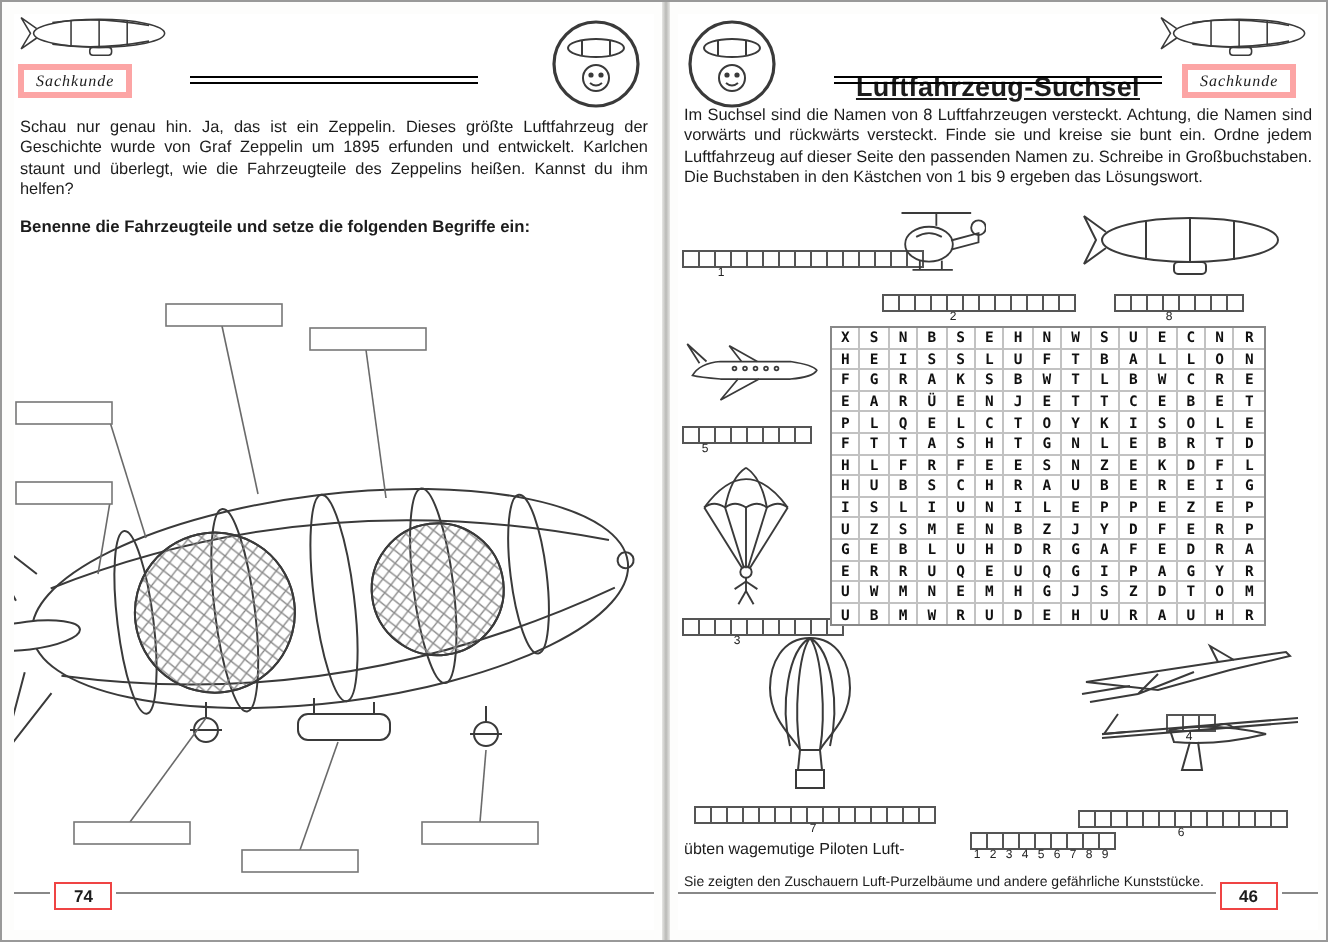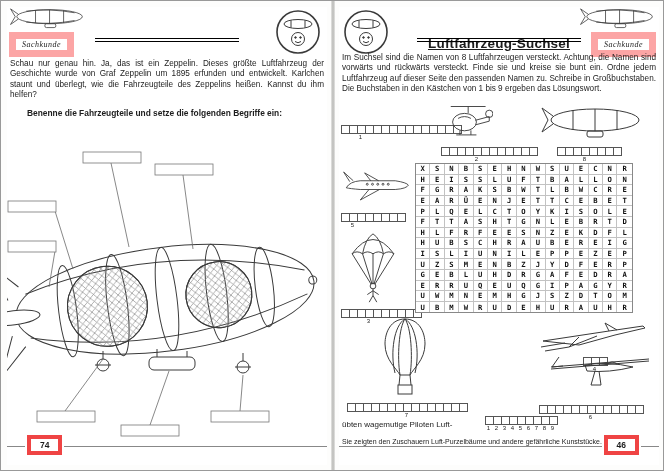--- a/index.html
+++ b/index.html
@@ -6,35 +6,35 @@
   *{box-sizing:border-box;}
   .spread{position:relative;width:664px;height:471px;background:#fdfdfc;border:1px solid #999;
           font-family:"Liberation Sans",sans-serif;color:#1c1c1c;overflow:hidden;}
   .gutter{position:absolute;left:330px;top:0;bottom:0;width:4px;
           background:linear-gradient(90deg,#e6e6e4,#b9b9b6,#e6e6e4);}
   .page{position:absolute;top:6px;width:320px;height:458px;background:#fff;}
   .page-left{left:6px;}
   .page-right{left:338px;}
 
   .mini-zep{position:absolute;width:78px;height:24px;}
-  .ribbon{position:absolute;border:7px solid #fca5a5;background:#fff;font:italic 8px "Liberation Serif",serif;
+  .ribbon{position:absolute;border:3px solid #fca5a5;background:#fff;font:italic 8px "Liberation Serif",serif;
           padding:1px 6px;letter-spacing:.5px;}
   .badge{position:absolute;width:46px;height:46px;}
 
   .page-title{position:absolute;text-align:center;font-weight:bold;font-size:13.5px;letter-spacing:.2px;}
   .dbl{position:absolute;height:4px;border-top:1px solid #000;border-bottom:1px solid #000;}
 
   .intro{position:absolute;font-size:8.2px;line-height:1.27;text-align:justify;}
   .bold{font-weight:normal;}
   .task{position:absolute;font-size:8.4px;font-weight:bold;}
   .wordbox{position:absolute;border:1.3px solid #333;text-align:center;font-weight:bold;
            font-size:8.3px;line-height:1.35;padding:3px 2px;background:#fff;}
 
   .footer-rule{position:absolute;left:0;right:0;bottom:18px;border-top:1px solid #888;}
-  .pagenum{position:absolute;bottom:10px;border:4px solid #ef4444;background:#fff;
+  .pagenum{position:absolute;bottom:10px;border:1px solid #ef4444;background:#fff;
            font-size:8.5px;font-weight:bold;padding:1px 9px;box-shadow:0 0 0 2px #fff;}
 
   svg{display:block;}
   .lineart{stroke:#3a3a3a;fill:none;stroke-width:1;}
   .label-rect{fill:#fff;stroke:#777;stroke-width:0.8;}
 
   
   .ws-grid{position:absolute;left:76px;top:156px;border:1px solid #888;background:#fff;}
   .ws-row{display:flex;}
   .ws-cell{width:14.4px;height:10.6px;border-right:1px solid #c2c2c2;border-bottom:1px solid #c2c2c2;
@@ -88,21 +88,21 @@
           <line x1="30" y1="11.5" x2="30" y2="18.5"></line>
         <circle cx="23" cy="30" r="6.5"></circle>
         <circle cx="20.5" cy="28.5" r="0.8" fill="#3a3a3a"></circle>
           <circle cx="25.5" cy="28.5" r="0.8" fill="#3a3a3a"></circle>
         <path d="M20 32.5 Q23 35 26 32.5"></path>
       </g>
     </svg>
 
     <div class="intro" style="left:3px;top:52px;width:314px;">Schau nur genau hin. Ja, das ist ein Zeppelin. Dieses größte Luftfahrzeug der Geschichte wurde von Graf Zeppelin um 1895 erfunden und entwickelt. Karlchen staunt und überlegt, wie die Fahrzeugteile des Zeppelins heißen. Kannst du ihm helfen?</div>
 
-    <div class="task" style="left:20px;top:101px;width:314px;">Benenne die Fahrzeugteile und setze die folgenden Begriffe ein:</div>
+    <div class="task" style="left:3px;top:101px;width:314px;">Benenne die Fahrzeugteile und setze die folgenden Begriffe ein:</div>
 
 
     <svg style="position:absolute;left:0;top:142px;" width="320" height="288" viewBox="0 0 320 288">
       <defs>
         <pattern id="net" width="7" height="7" patternUnits="userSpaceOnUse">
           <path d="M0 0 L7 7 M7 0 L0 7" stroke="#8a8a8a" stroke-width="0.7" fill="none"></path>
         </pattern>
       </defs>
       <g class="lineart">
         <g transform="rotate(-7 160 150)">

